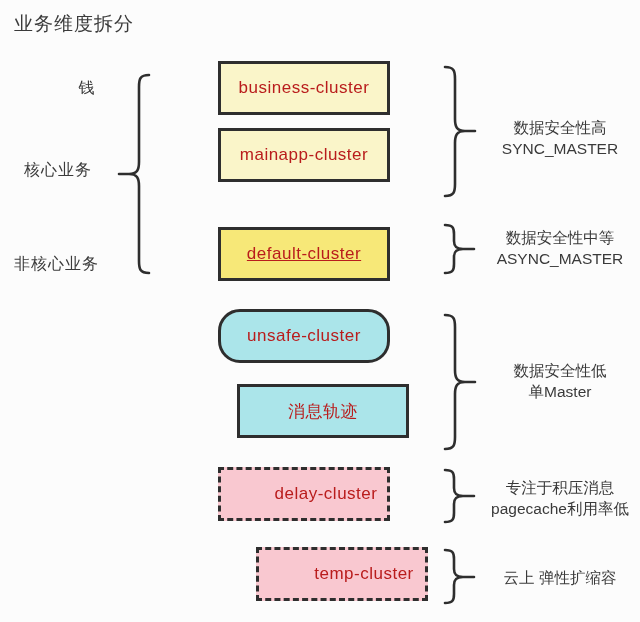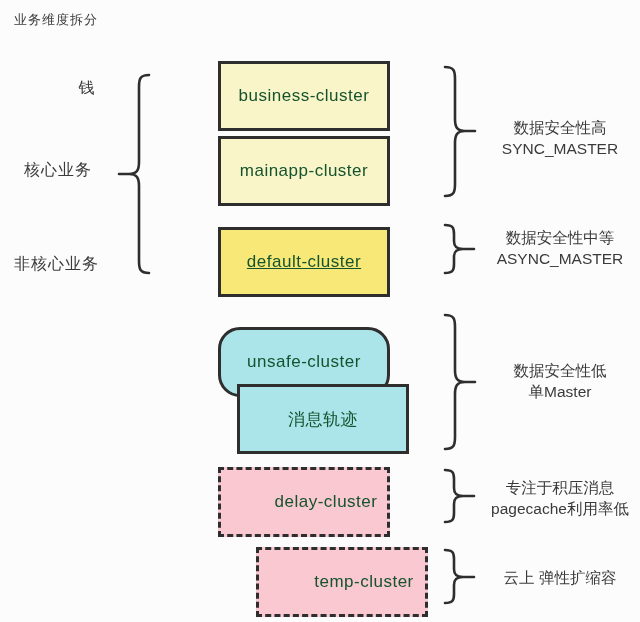--- a/index.html
+++ b/index.html
@@ -9,50 +9,50 @@
   }
   .canvas{
     position:relative;
     width:640px;height:622px;
     background:var(--color-bg,#fcfcfc);
     color:var(--color-text,#3a3a3a);
     overflow:hidden;
   }
   .title{
     position:absolute;
-    font-size:13px;
+    font-size:19px;
     letter-spacing:1px;
     color:var(--color-text);
   }
   .title-left{left:14px;top:11px;}
   .title-right{left:495px;top:11px;}
   .left-label{
     position:absolute;
     font-size:16px;
     letter-spacing:1px;
     text-align:center;
     color:var(--color-text);
   }
   .ll-0{left:20px;top:78px;width:134px;}
   .ll-1{left:0px;top:160px;width:116px;}
   .ll-2{left:0px;top:254px;width:113px;}
   .cluster-box{
     position:absolute;
-    left:218px;width:172px;height:70px;
+    left:218px;width:172px;height:54px;
     box-sizing:border-box;
     border:3px solid var(--color-border,#2e2e2e);
     display:flex;align-items:center;justify-content:center;
     font-size:17px;
     letter-spacing:0.5px;
-    color:#14532d;
+    color:#b91c1c;
   }
   .cb-0{top:61px;}
-  .cb-1{top:136px;}
+  .cb-1{top:128px;}
   .cb-2{top:227px;text-decoration:underline;}
-  .cb-3{top:327px;border-radius:22px;}
+  .cb-3{top:309px;border-radius:22px;}
   .cb-4{top:384px;margin-left:19px;}
   .cb-5{top:467px;}
   .cb-6{top:547px;margin-left:38px;}
   .fill-cream{background:var(--color-cream);}
   .fill-yellow{background:var(--color-yellow);}
   .fill-cyan{background:var(--color-cyan);}
   .fill-pink{background:var(--color-pink);padding-left:44px;}
   .border-dashed{border-style:dashed;}
   .brace{position:absolute;}
   .brace path{

